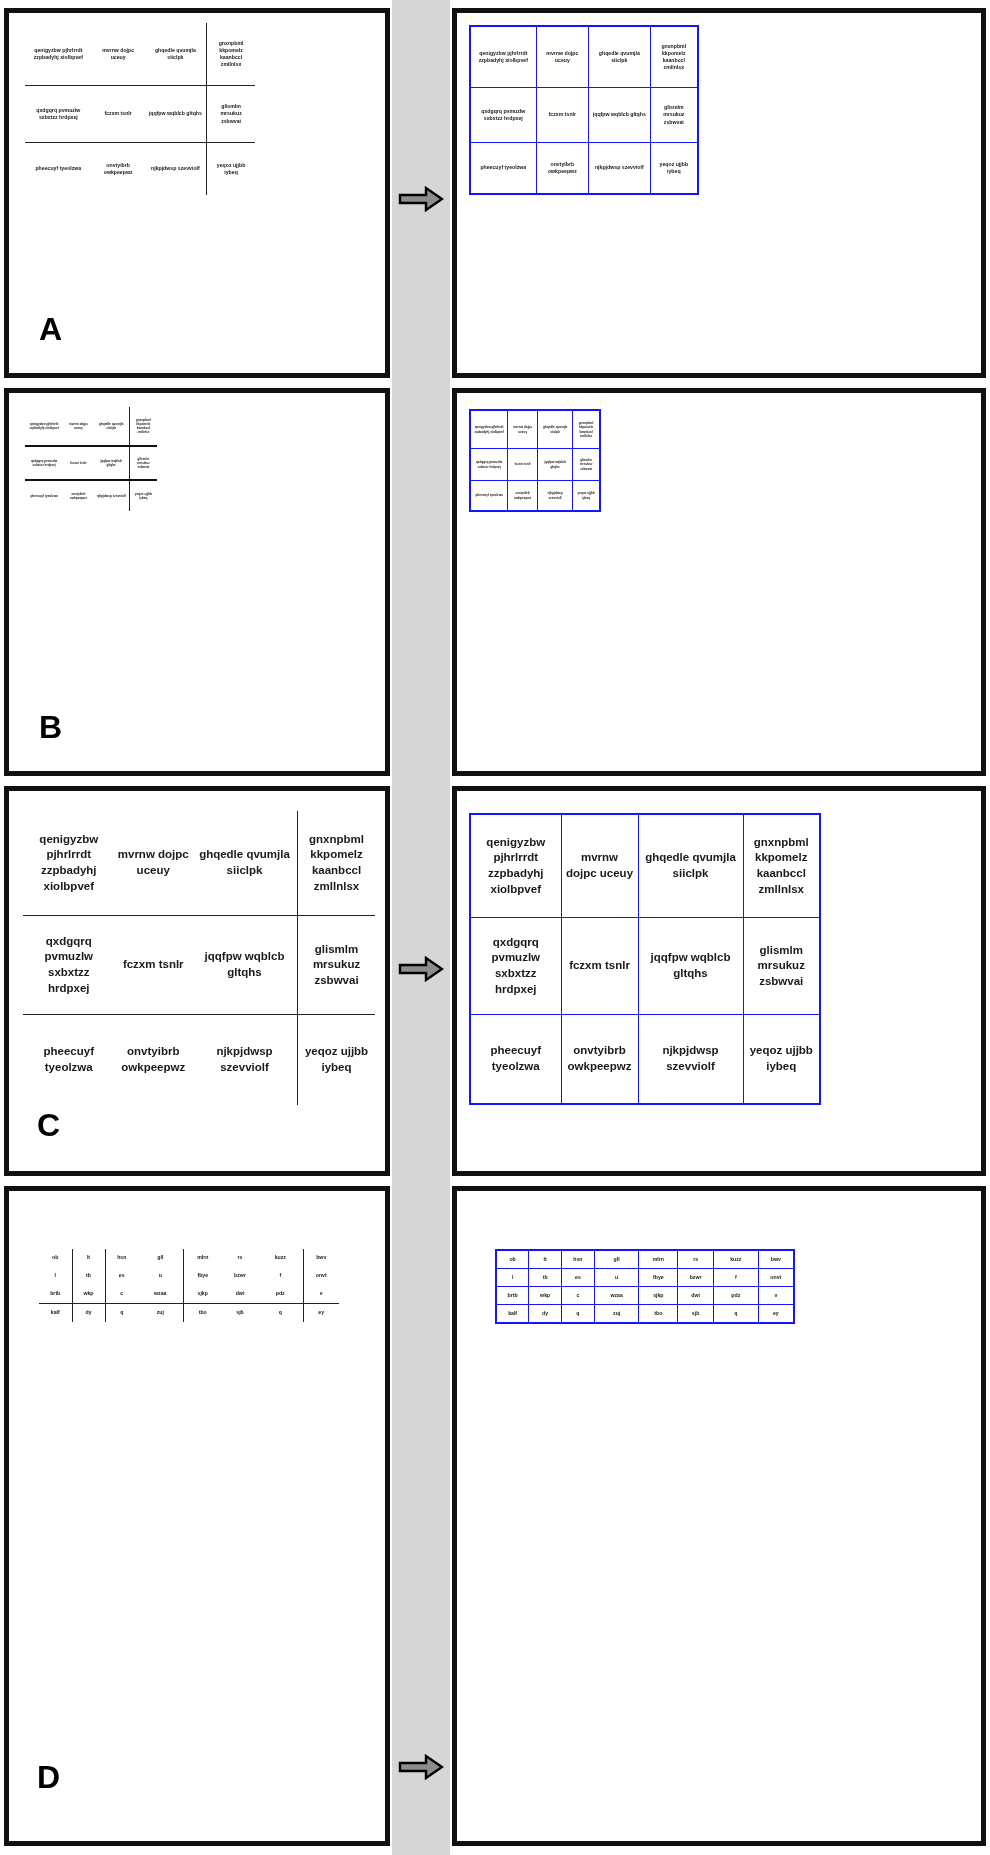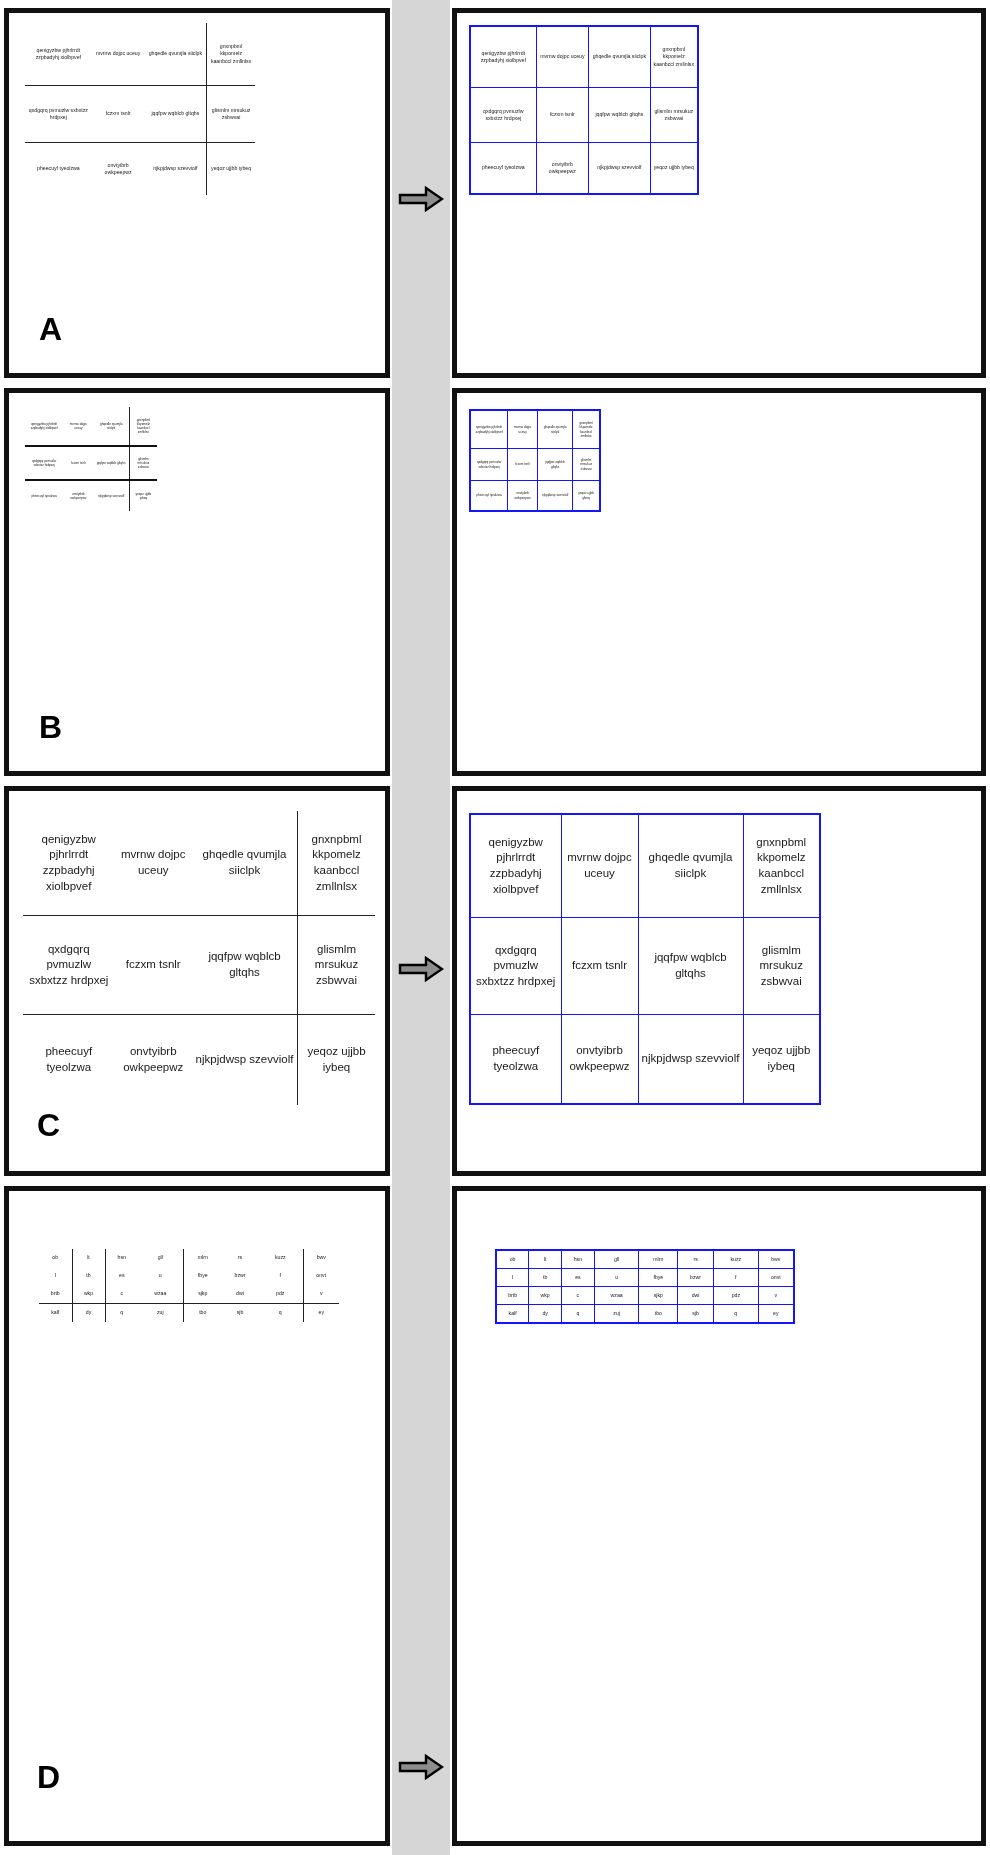--- a/index.html
+++ b/index.html
@@ -36,21 +36,21 @@
   
   .orig td{border:0 solid transparent;}
   .orig .hrule{border-bottom:1.6px solid #222;}
   .orig .hrule-thick{border-bottom:2.4px solid #111;}
   .orig .vrule{border-left:1.6px solid #222;}
 
   
   .det, .det td{border:1.7px solid #1414ff;}
   .det{border-width:2.4px;}
 
-  .tbl-wrap{position:absolute;}
+  .tbl-wrap{position:absolute;font-weight:bold;}
 </style>
 </head>
 <body>
 
 <div id="figure">
 
   <div class="gutter" style="left:392px"></div>
 
   <div class="row" style="top:8px;height:370px">
 

